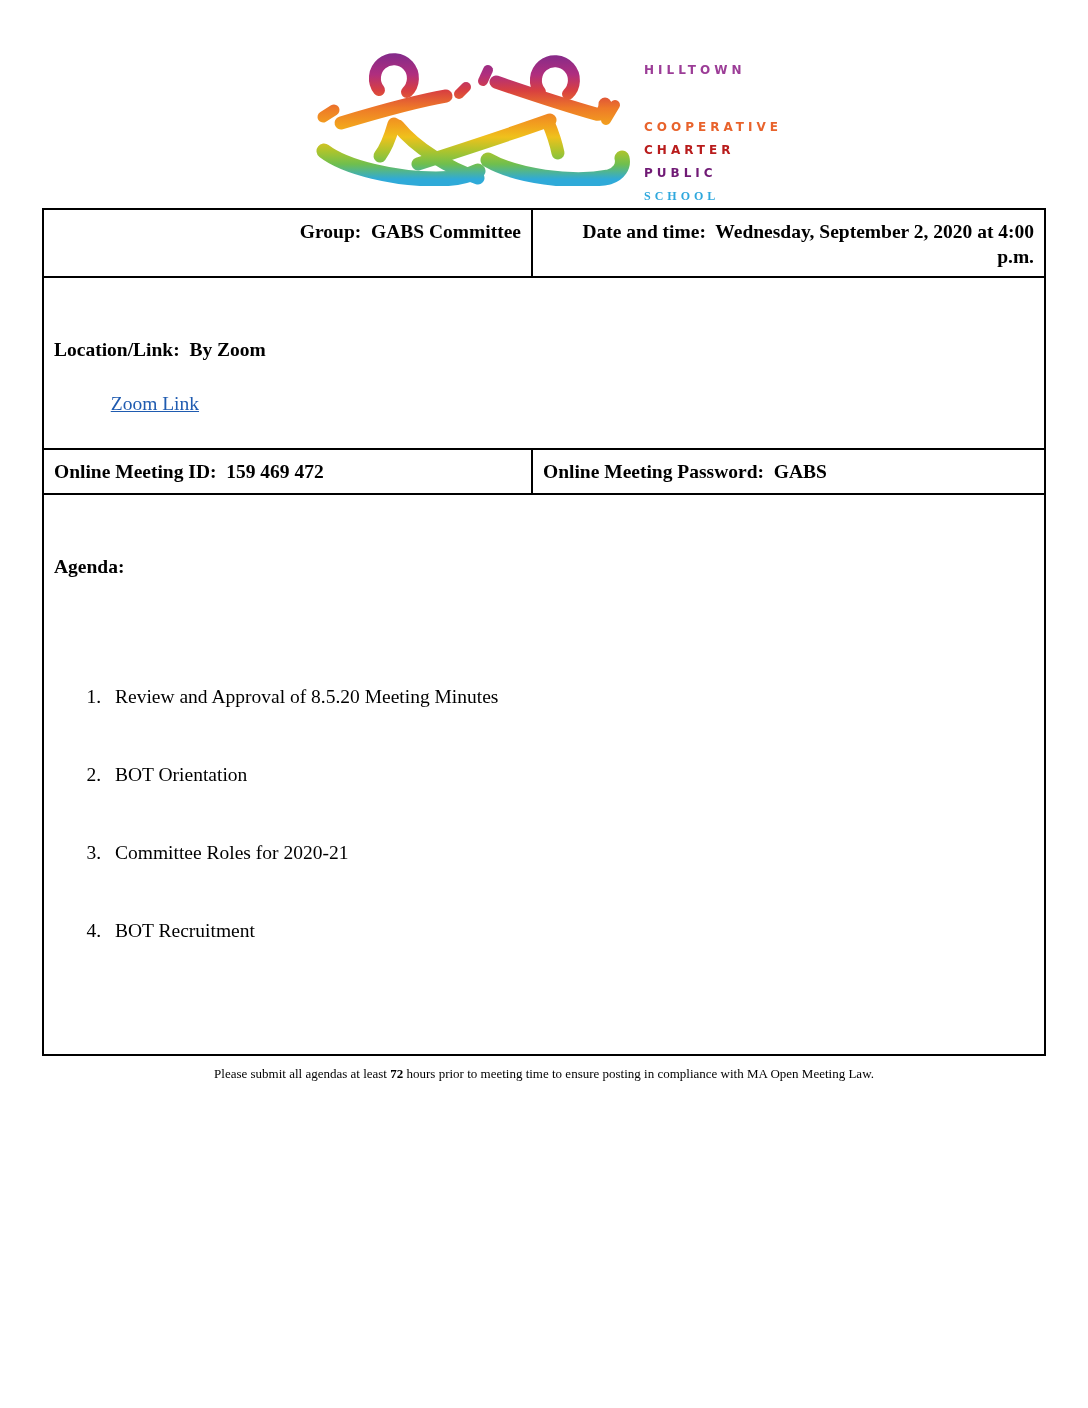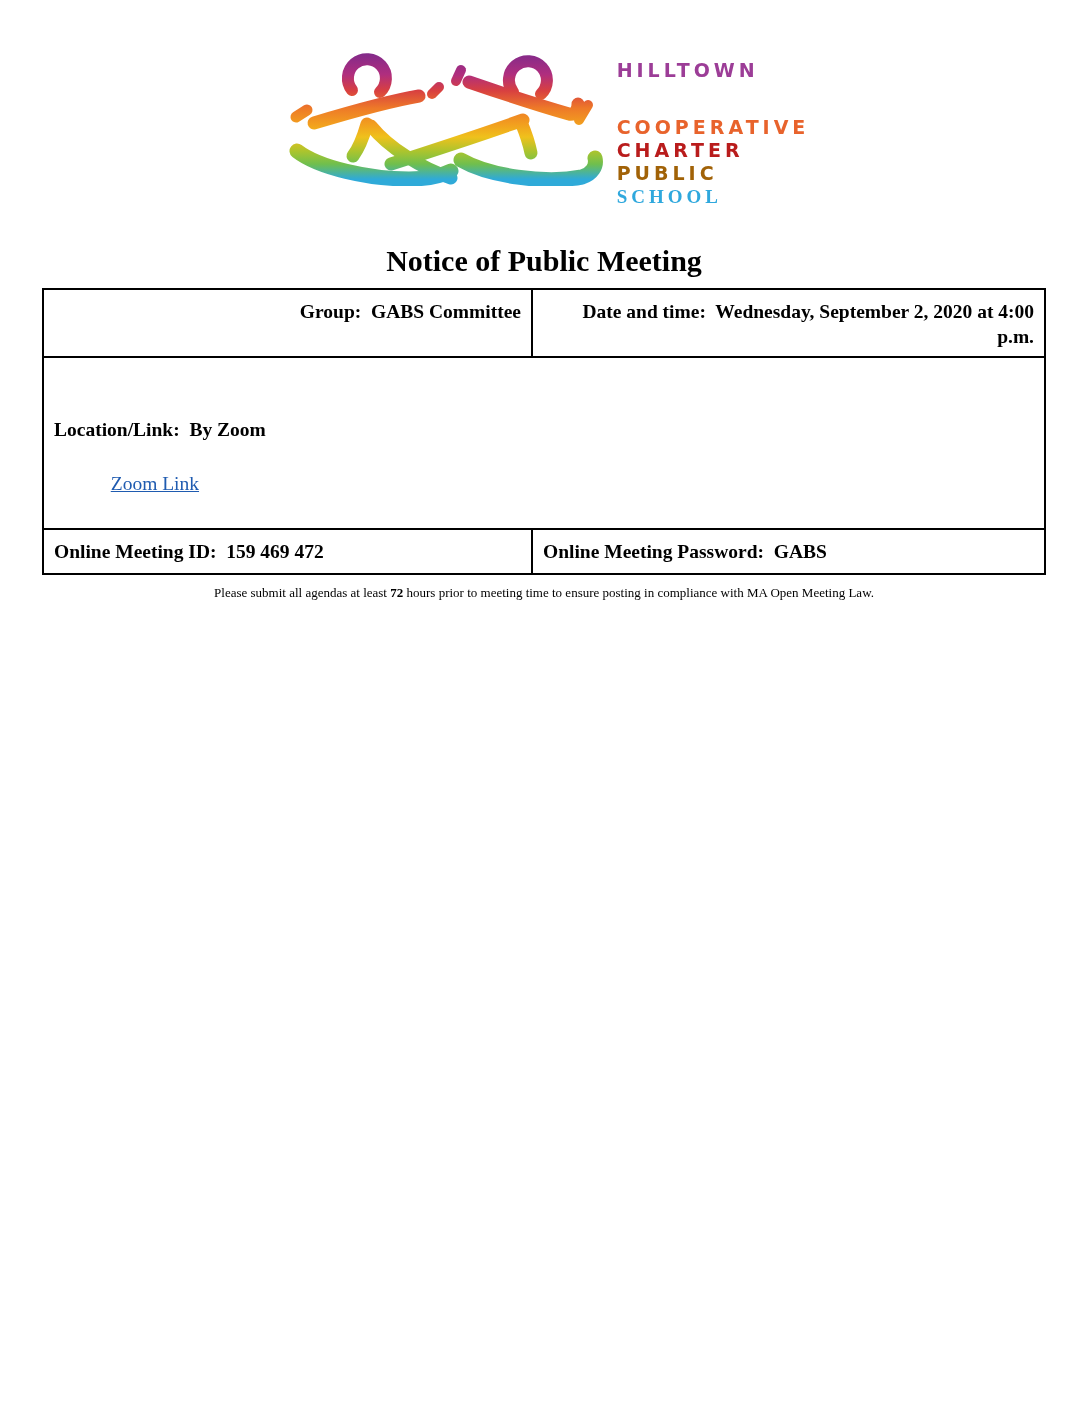--- a/index.html
+++ b/index.html
@@ -21,21 +21,21 @@
     justify-content: center;
     align-items: flex-start;
     padding-top: 46px;
     gap: 8px;
   }
   .logo-figures { width: 330px; height: 140px; flex: 0 0 auto; }
   .logo-text { padding-top: 13px; }
   .logo-line {
     font-family: "DejaVu Sans", sans-serif;
     font-weight: bold;
-    font-size: 19px;
+    font-size: 12px;
     letter-spacing: 4px;
     line-height: 23px;
     white-space: nowrap;
   }
 
   
   h1.doc-title {
     text-align: center;
     font-size: 30px;
     font-weight: bold;
@@ -134,26 +134,25 @@
         <path d="M 182,114 C 210,130 265,138 303,131 C 313,128 318,120 316,112" stroke-width="15"></path>
 
         <path d="M 300,74 L 309,59" stroke-width="10"></path>
       </g>
     </svg>
 
     <div class="logo-text">
       <div class="logo-line" style="color: rgb(156, 61, 151);">HILLTOWN</div>
       <div class="logo-line" style="color: rgb(232, 99, 44); margin-top: 34px;">COOPERATIVE</div>
       <div class="logo-line" style="color: #b91c1c;">CHARTER</div>
-      <div class="logo-line" style="color: #a16207;">PUBLIC</div>
+      <div class="logo-line" style="color: #701a75;">PUBLIC</div>
       <div class="logo-line" style="color: rgb(47, 168, 221); font-family: Liberation Serif, serif;">SCHOOL</div>
     </div>
   </header>
 
-  <h1 class="doc-title">Notice of Public Meeting</h1>
 
   <table class="meeting-table">
     <colgroup>
       <col style="width: 489px;">
       <col>
     </colgroup>
     <tbody>
       <tr class="row-group">
         <td>Group:  GABS Committee</td>
         <td>Date and time:  Wednesday, September 2, 2020 at 4:00 p.m.</td>
@@ -161,18 +160,29 @@
       <tr class="row-location">
         <td colspan="2">
           <div>Location/Link:  By Zoom</div>
           <a class="zoom-link" href="#" style="color: rgb(31, 91, 176); margin-left: 8px;">Zoom Link</a>
         </td>
       </tr>
       <tr class="row-ids">
         <td>Online Meeting ID:  159 469 472</td>
         <td>Online Meeting Password:  GABS</td>
       </tr>
+      <tr class="row-agenda">
+        <td colspan="2">
+          <div>Agenda:</div>
+          <ol class="agenda-list">
+            <li>Review and Approval of 8.5.20 Meeting Minutes</li>
+            <li>BOT Orientation</li>
+            <li>Committee Roles for 2020-21</li>
+            <li>BOT Recruitment</li>
+          </ol>
+        </td>
+      </tr>
     </tbody>
   </table>
 
   <p class="footer-note"><span>Please submit all agendas at least </span><b>72</b><span> hours prior to meeting time to ensure posting in compliance with MA Open Meeting Law.</span></p>
 
 </div>
 
 </body></html>

